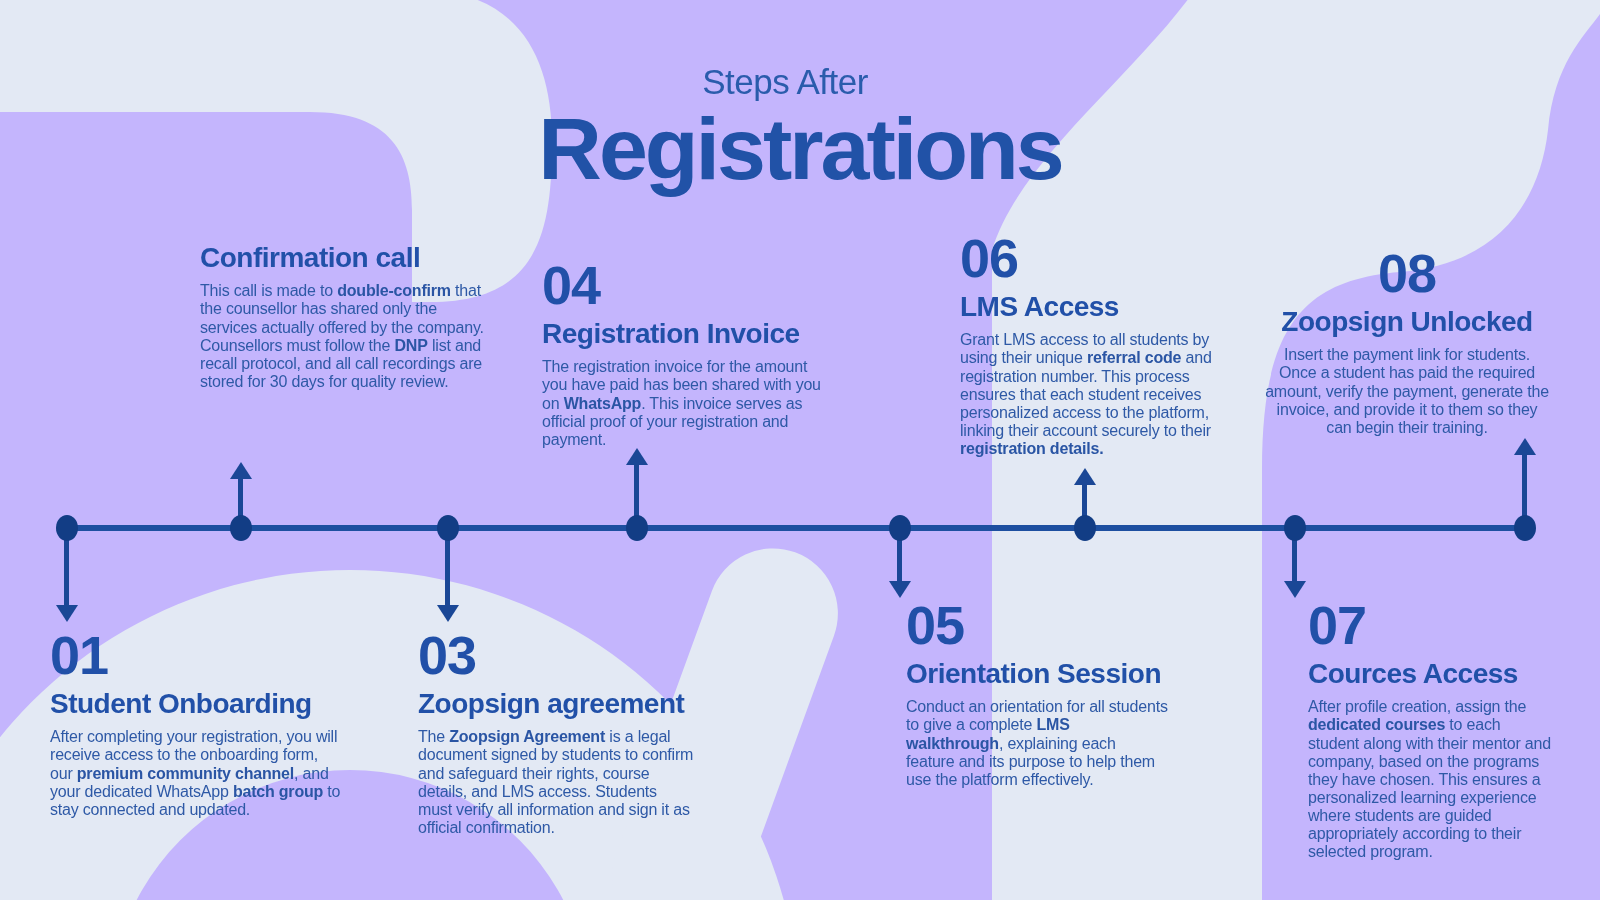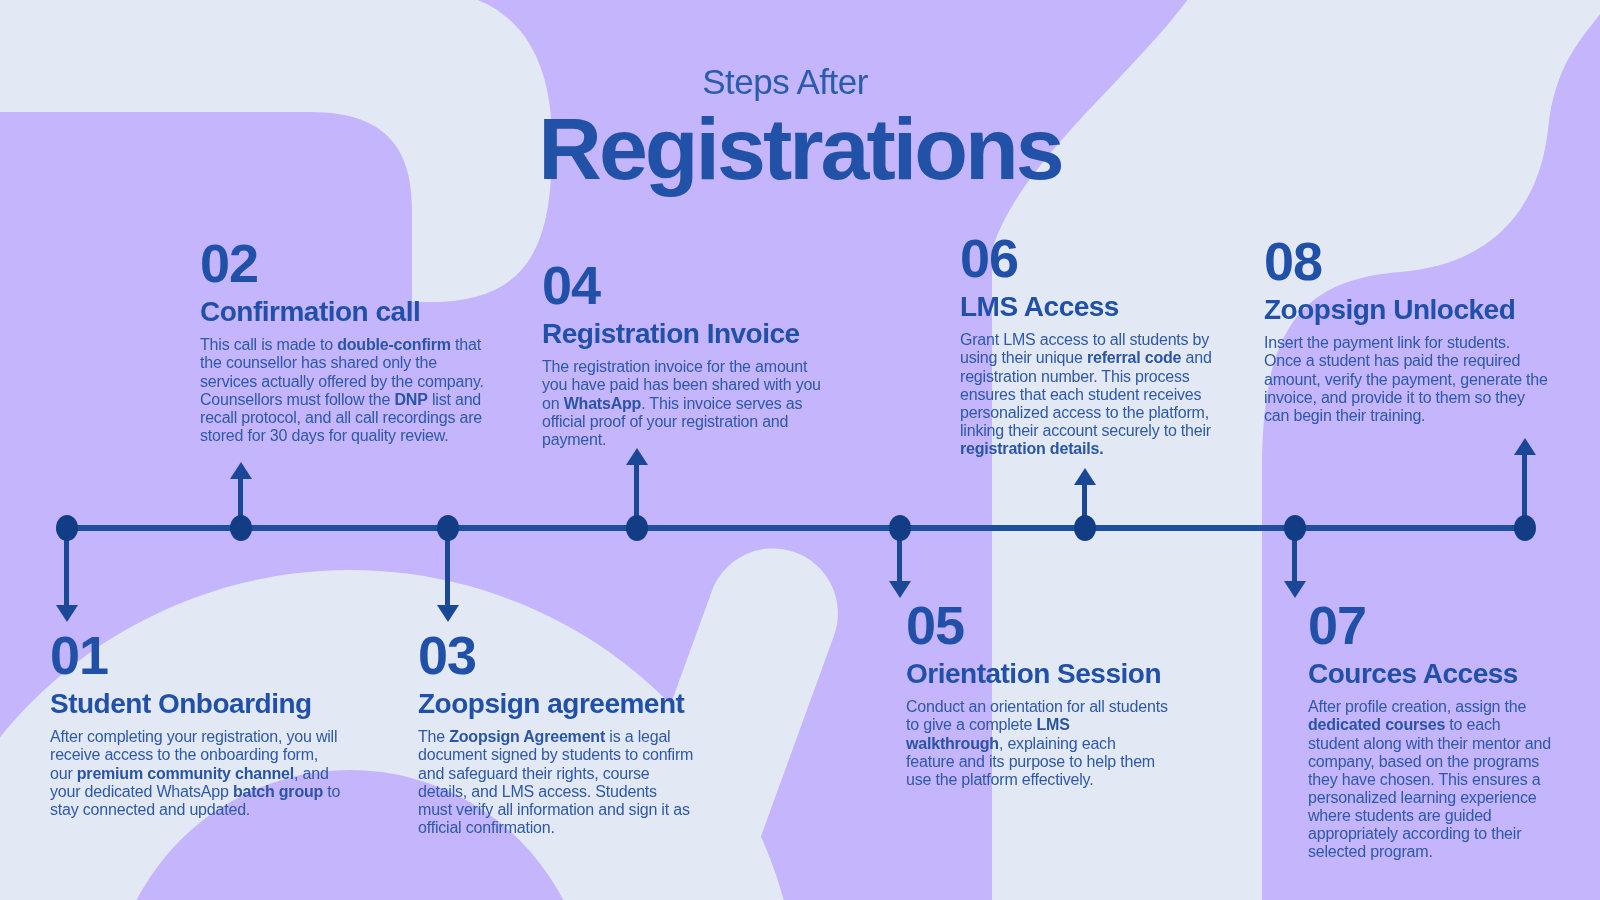--- a/index.html
+++ b/index.html
@@ -52,21 +52,21 @@
   .stitle{ font-size:28px; font-weight:bold; color:#2150a8; letter-spacing:-0.5px; margin-top:7px; line-height:1.05; }
   .sdesc{ font-size:16px; color:#2e59a6; margin-top:10px; line-height:1.13; letter-spacing:-0.2px; }
   .sdesc b{ font-weight:bold; color:#2a55a4;text-align:center; }
   .step.s1{ left:50px;   top:628px; width:292px; }
   .step.s2{ left:200px;  top:236px; width:284px; }
   .step.s3{ left:418px;  top:628px; width:276px; }
   .step.s4{ left:542px;  top:258px; width:284px; }
   .step.s5{ left:866px;  top:598px; width:262px;margin-left:40px; }
   .step.s6{ left:960px;  top:231px; width:258px; }
   .step.s7{ left:1308px; top:598px; width:246px; }
-  .step.s8{ left:1264px; top:234px; width:286px; }
+  .step.s8{ left:1264px; top:246px; width:286px;text-align:center; }
 </style>
 </head>
 <body>
 
 <div class="canvas">
 
   <svg class="decor" viewBox="0 0 1600 900" aria-hidden="true">
     <path fill-rule="evenodd" d="M-10,-10 L420,-10 C520,-10 552,60 552,140 C552,230 540,302 430,302 L-10,302 Z
          M-10,112 L310,112 C392,112 412,155 412,210 L412,302 L-10,302 Z"></path>
     <path fill-rule="evenodd" d="M350,570 a450,450 0 1,0 0.1,0 Z
@@ -102,21 +102,20 @@
   <div class="dot d7"></div>
   <div class="dot d8"></div>
 
   <section class="step s1">
     <div class="num">01</div>
     <h2 class="stitle">Student Onboarding</h2>
     <p class="sdesc"><span>After completing your registration, you will receive access to the onboarding form, our </span><b>premium community channel</b><span>, and your dedicated WhatsApp </span><b>batch group</b><span> to stay connected and updated.</span></p>
   </section>
 
   <section class="step s2">
-    <div class="num">02</div>
     <h2 class="stitle">Confirmation call</h2>
     <p class="sdesc"><span>This call is made to </span><b>double-confirm</b><span> that the counsellor has shared only the services actually offered by the company.  Counsellors must follow the </span><b>DNP</b><span> list and recall protocol, and all call recordings are stored for 30 days for quality review.</span></p>
   </section>
 
   <section class="step s3">
     <div class="num">03</div>
     <h2 class="stitle">Zoopsign agreement</h2>
     <p class="sdesc"><span>The </span><b>Zoopsign Agreement</b><span> is a legal document signed by students to confirm and safeguard their rights, course details, and LMS access. Students must verify all information and sign it as official confirmation.</span></p>
   </section>
 

